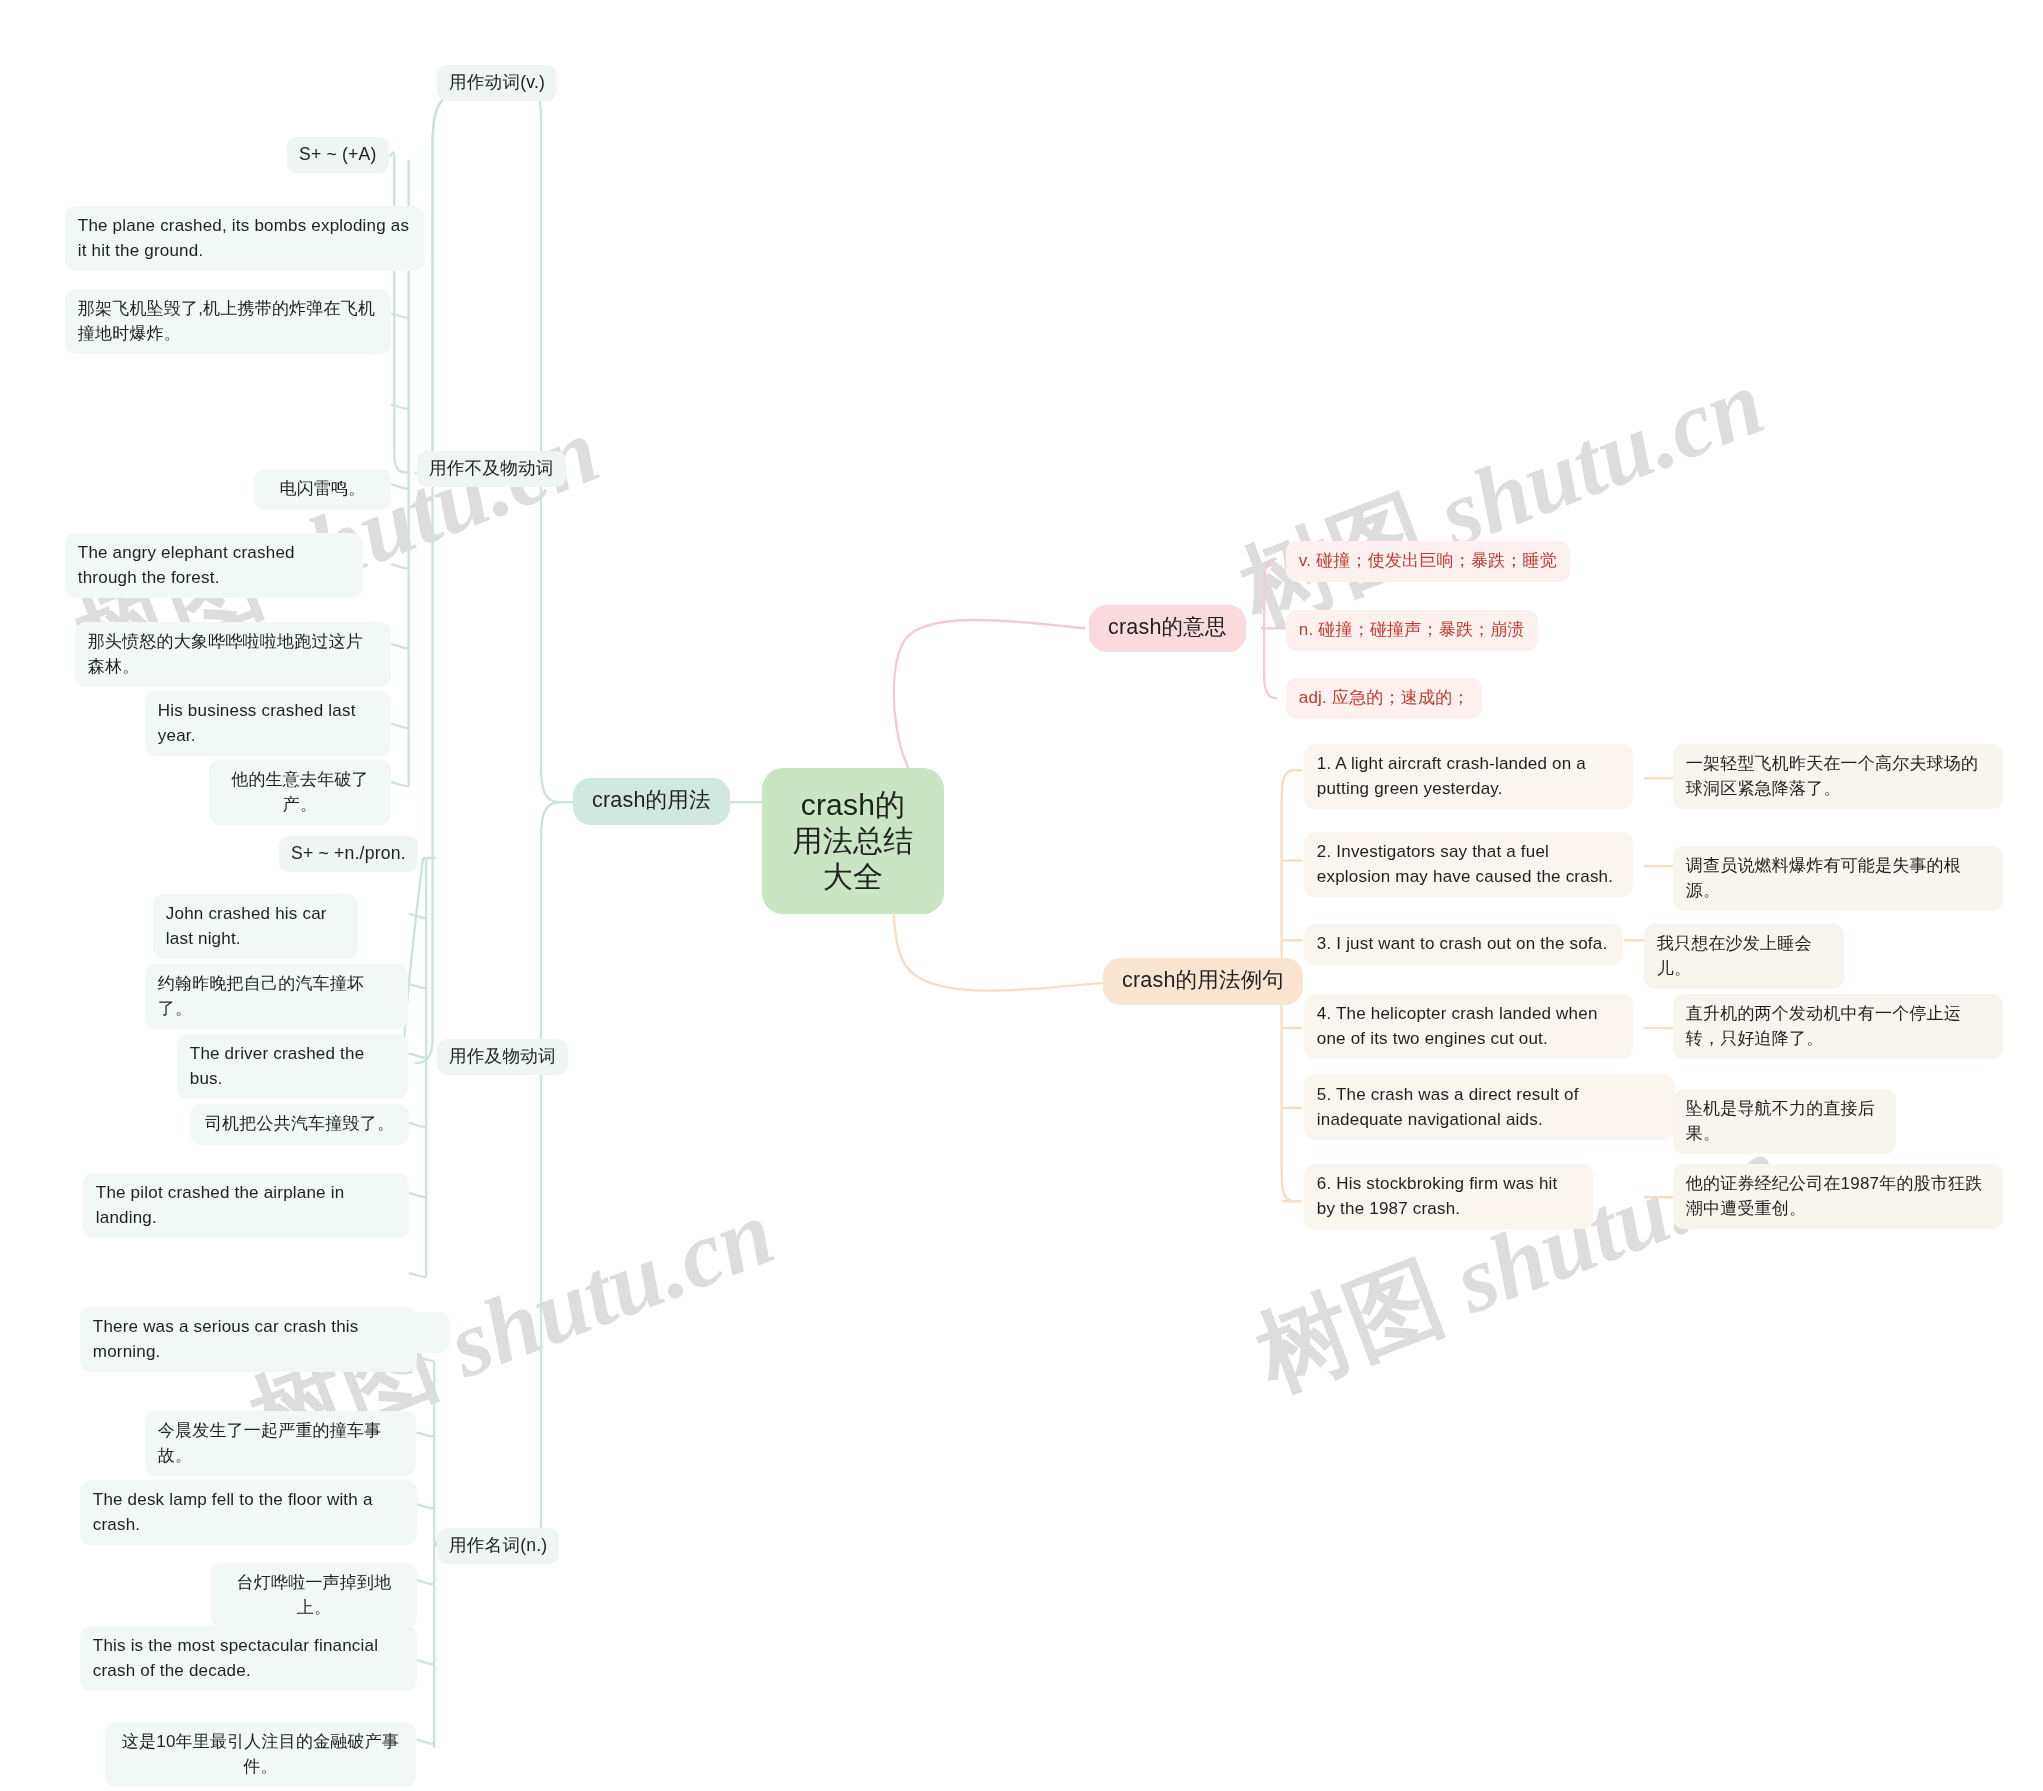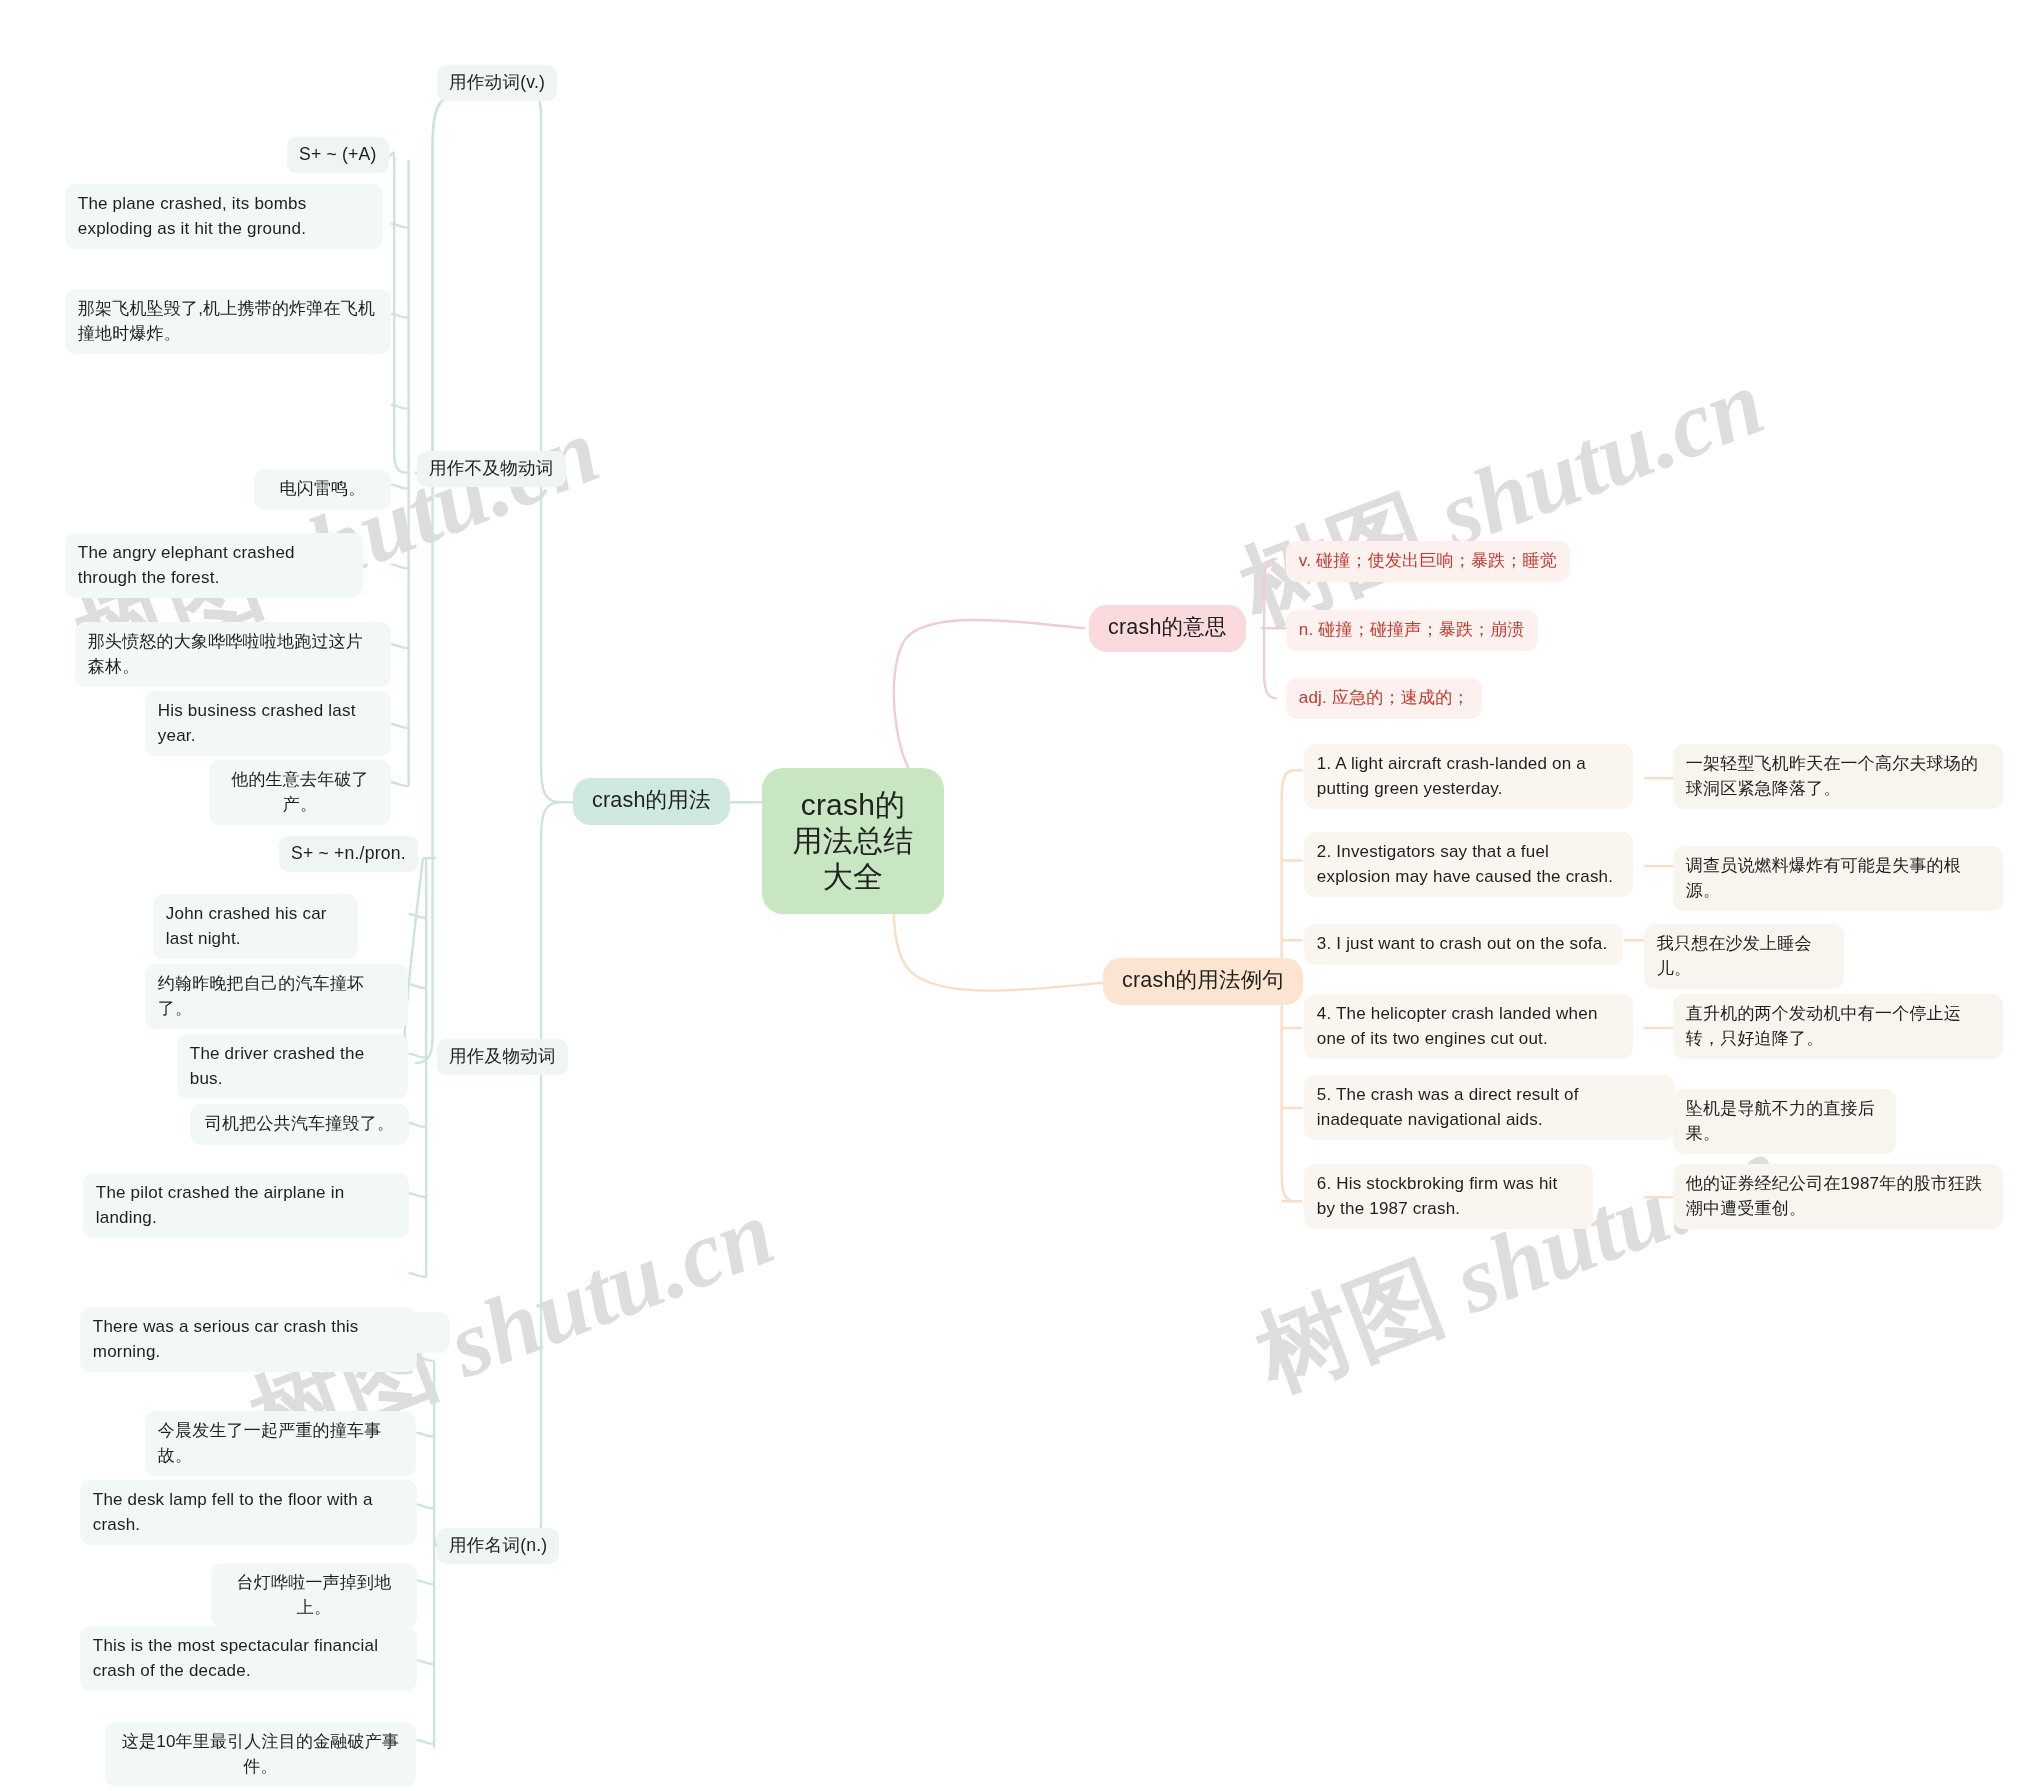--- a/index.html
+++ b/index.html
@@ -166,21 +166,21 @@
   <div class="node root" style="left:762px; top:768px; width:182px; text-align:center;">crash的用法总结大全</div>
 
   <div class="node l1 green" style="left:573px; top:778px;">crash的用法</div>
 
   <div class="node l2" style="left:437px; top:65px;">用作动词(v.)</div>
 
   <div class="node l2" style="left:417px; top:451px;">用作不及物动词</div>
 
   <div class="node l2" style="left:287px; top:137px;">S+ ~ (+A)</div>
 
-  <div class="node leaf-green" style="left:65px; top:184px; width:318px;">The plane crashed, its bombs exploding as it hit the ground.</div>
+  <div class="node leaf-green" style="left:65px; top:206px; width:360px;">The plane crashed, its bombs exploding as it hit the ground.</div>
   <div class="node leaf-green" style="left:65px; top:289px; width:326px;">那架飞机坠毁了,机上携带的炸弹在飞机撞地时爆炸。</div>
   <div class="node leaf-green" style="left:254px; top:469px; width:137px; text-align:center;">电闪雷鸣。</div>
   <div class="node leaf-green" style="left:65px; top:533px; width:298px;">The angry elephant crashed through the forest.</div>
   <div class="node leaf-green" style="left:75px; top:622px; width:316px;">那头愤怒的大象哗哗啦啦地跑过这片森林。</div>
   <div class="node leaf-green" style="left:145px; top:691px; width:246px;">His business crashed last year.</div>
   <div class="node leaf-green" style="left:209px; top:760px; width:182px; text-align:center;">他的生意去年破了产。</div>
 
   <div class="node l2" style="left:437px; top:1039px;">用作及物动词</div>
 
   <div class="node l2" style="left:279px; top:836px;">S+ ~ +n./pron.</div>

